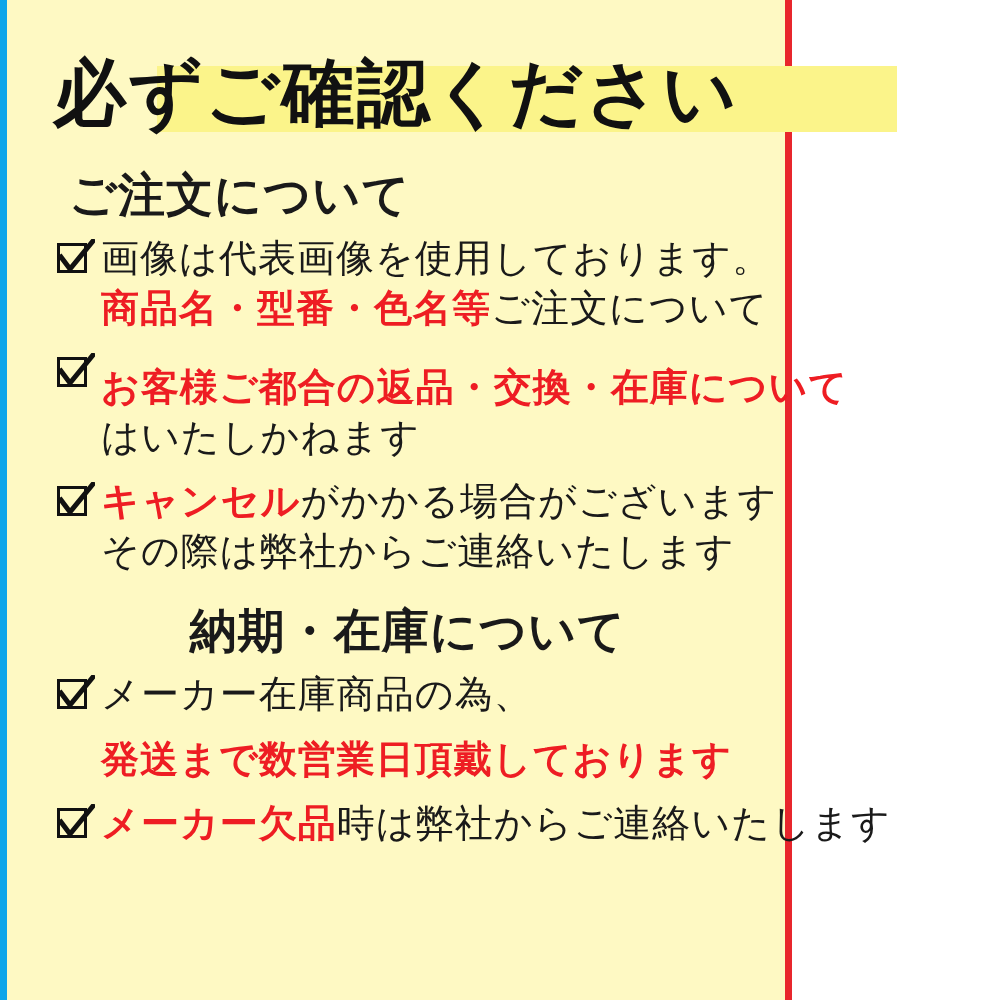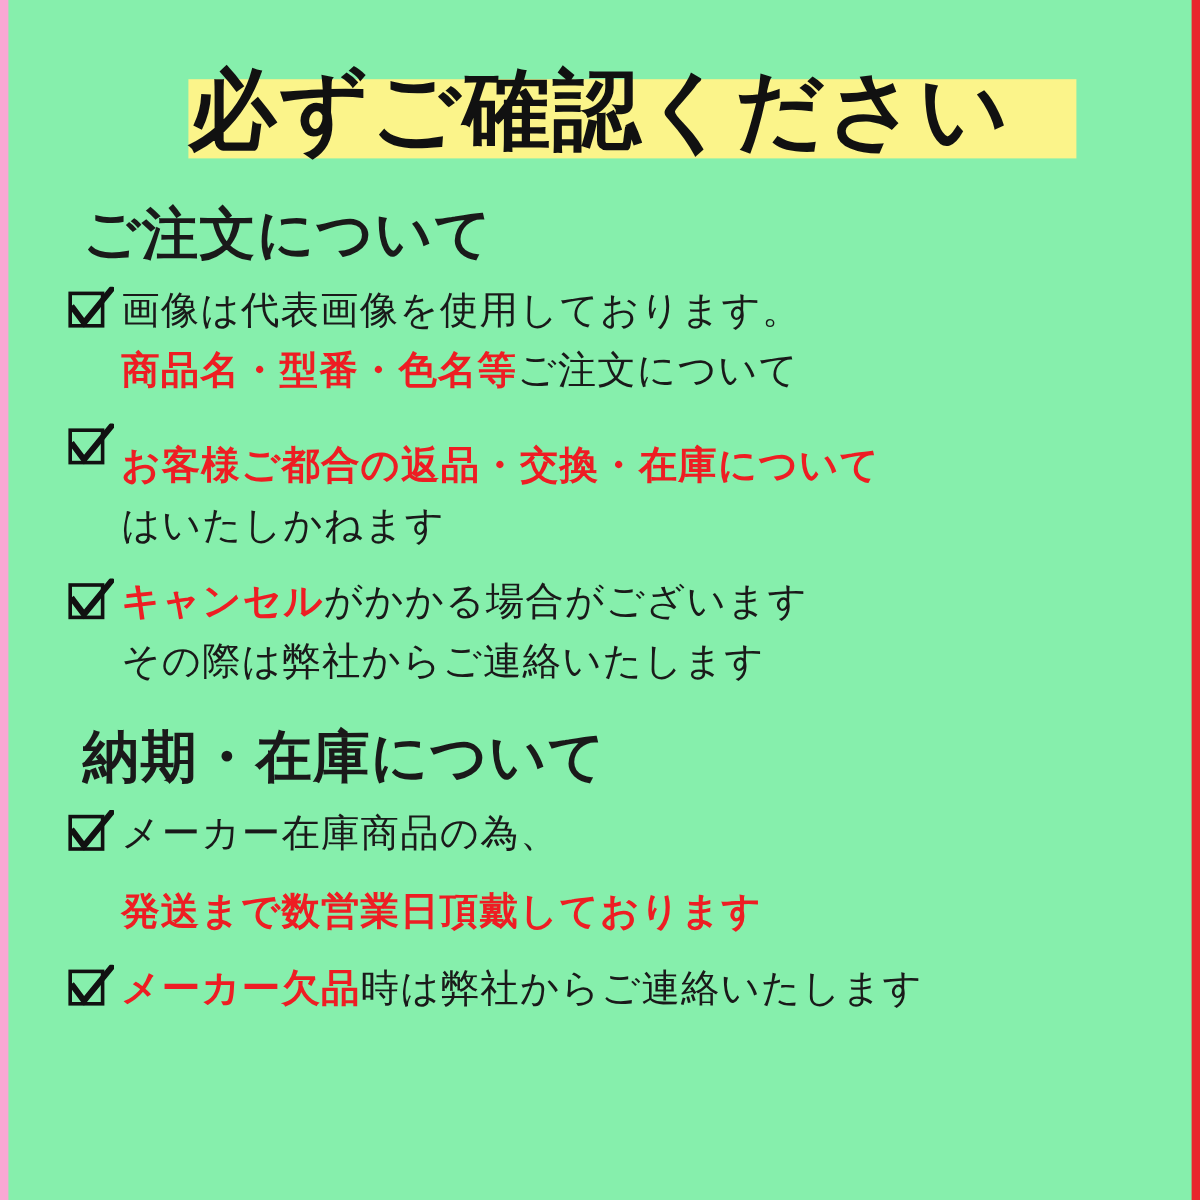--- a/index.html
+++ b/index.html
@@ -8,26 +8,26 @@
   }
   body {
     width: 1000px;
     height: 1000px;
     background: #ffffff;
     font-family: "Liberation Serif", "DejaVu Serif", serif;
     overflow: hidden;
   }
   .page {
     position: relative;
-    width: 1000px;
+    width: 792px;
     height: 1000px;
     box-sizing: border-box;
-    border-left: 7px solid #f9a8d4;
+    border-left: 7px solid #0ea5e9;
     border-right: 7px solid #e8262c;
-    background: #86efac;
+    background: #fef9c3;
   }
   .inner {
     position: absolute;
     left: 0;
     top: 0;
     right: 0;
     bottom: 0;
     padding: 34px 38px 0 38px;
     box-sizing: border-box;
   }
@@ -63,20 +63,21 @@
   .section-head {
     font-family: "DejaVu Sans", "Liberation Sans", sans-serif;
     font-weight: bold;
     font-size: 47px;
     color: #1a1a1a;
     letter-spacing: 1px;
     margin: 10px 0 6px 24px;
   }
   .section-head.second {
     margin-top: 24px;
+    text-align: center;
   }
 
   
   .item {
     display: flex;
     align-items: flex-start;
     margin: 0 0 14px 10px;
   }
   .check {
     flex: 0 0 auto;
@@ -98,21 +99,21 @@
   .check svg {
     position: absolute;
     left: 0;
     top: 0;
   }
   .lines {
     flex: 1 1 auto;
   }
   .line {
     font-family: Liberation Serif, serif;
-    font-size: 32px;
+    font-size: 38px;
     line-height: 50px;
     letter-spacing: 1px;
     color: #1a1a1a;
     white-space: nowrap;
   }
   .line.red,
   .red {
     color: #ee1d23;
     margin-top: 15px;
   }

